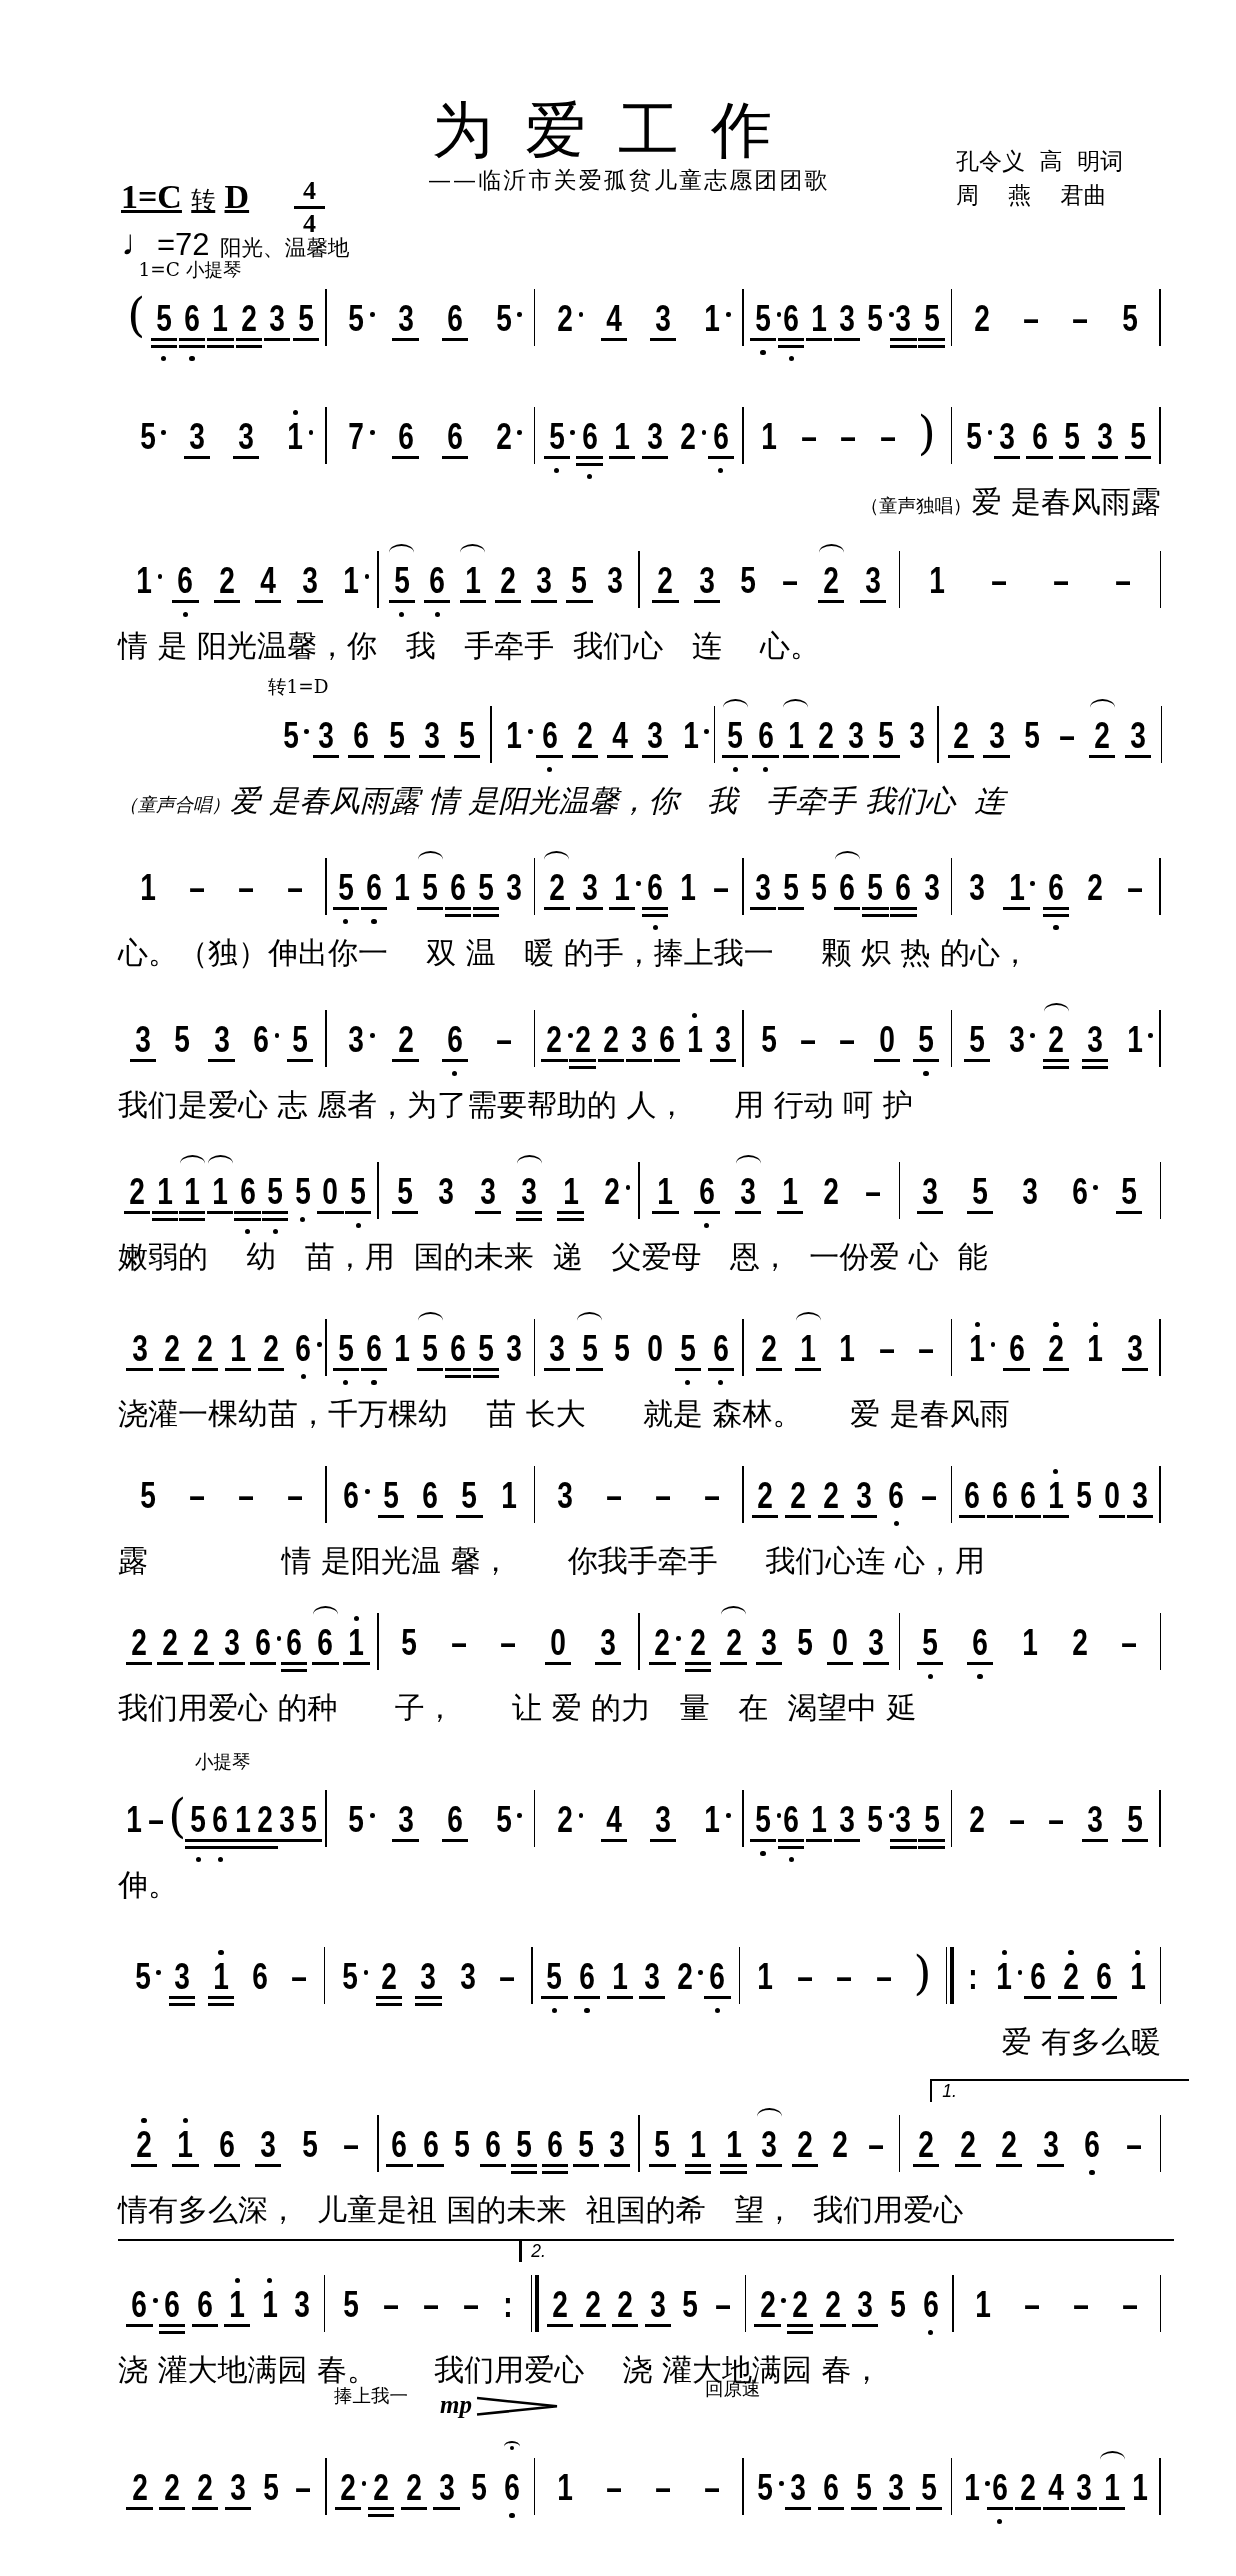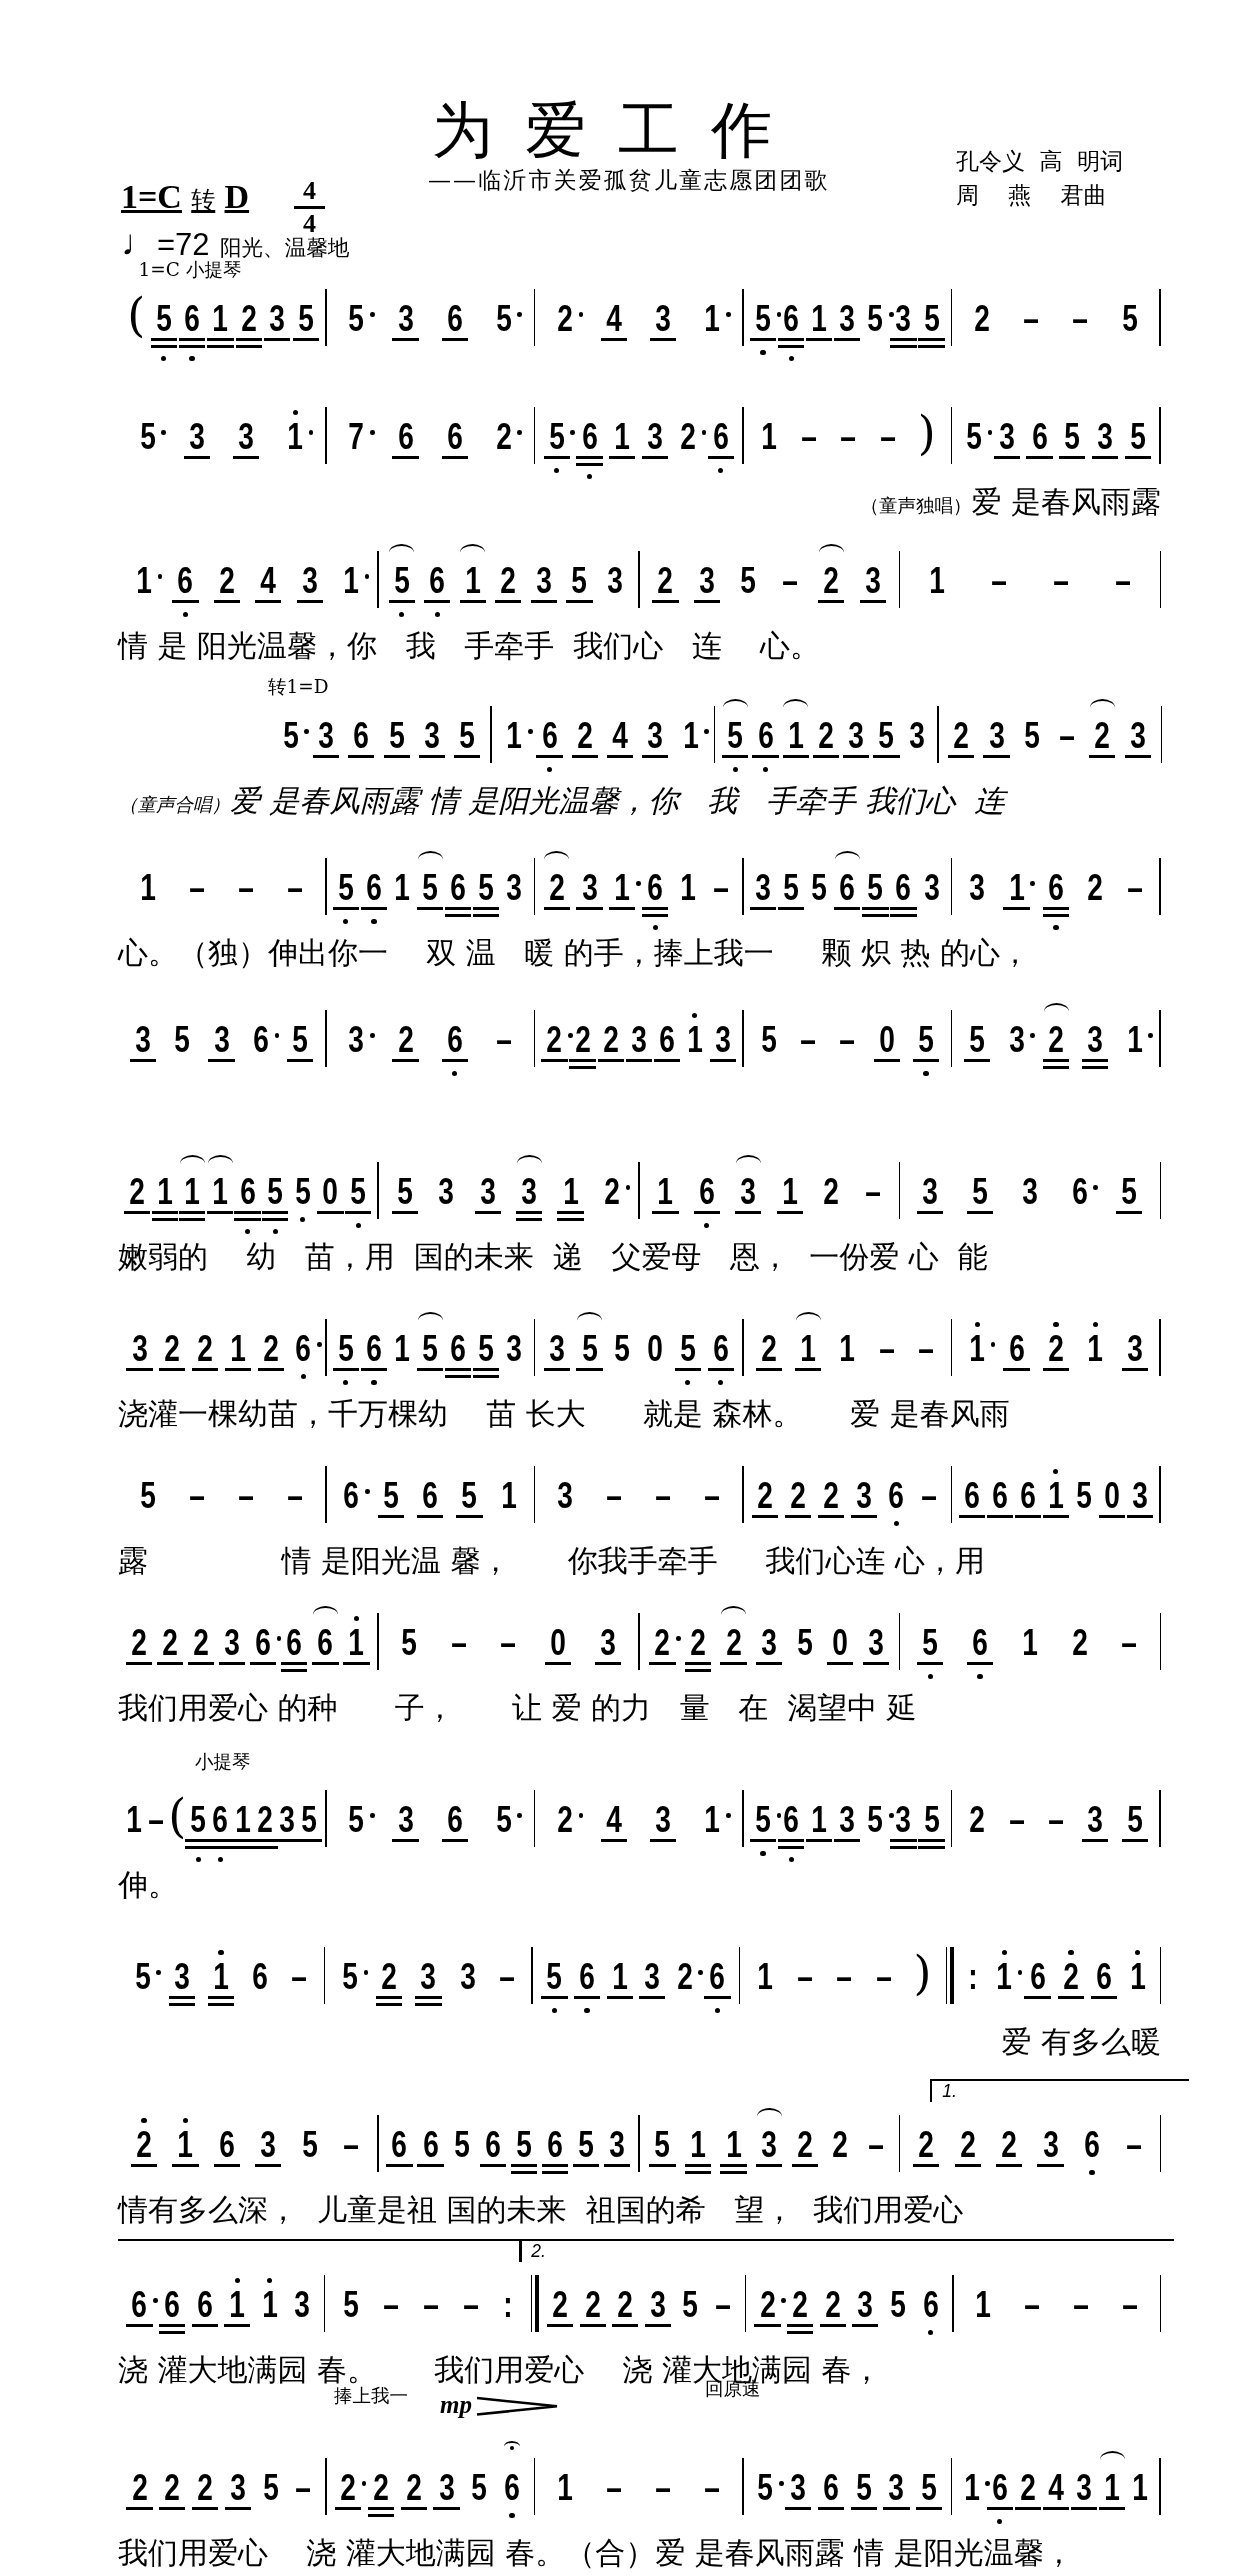--- a/index.html
+++ b/index.html
@@ -793,20 +793,21 @@
             <span class="ul" style="top: 49px;"></span>
             <span class="ul" style="top: 56px;"></span>
           </span>
           <span class="tok">
             <span class="num">1</span>
             <span class="aug"></span>
           </span>
         </div>
         <div class="barline"></div>
       </div>
+      <div class="lyrics">我们是爱心 志 愿者，为了需要帮助的 人，     用 行动 呵 护</div>
     </div>
     <div class="row" style="top: 1162px;">
       <div class="measures">
         <div class="measure">
           <span class="tok">
             <span class="num">2</span>
             <span class="ul" style="top: 49px;"></span>
           </span>
           <span class="tok">
             <span class="num">1</span>
@@ -1952,16 +1953,15 @@
             <span class="num">1</span>
             <span class="ul" style="top: 49px;"></span>
             <span class="slur"></span>
           </span>
           <span class="tok">
             <span class="num">1</span>
           </span>
         </div>
         <div class="barline"></div>
       </div>
-      <div class="lyrics">我们用爱心    浇 灌大地满园 春。（合）爱 是春风雨露 情 是阳光温馨，</div>
     </div>
   </div>
 
 
 </body></html>

